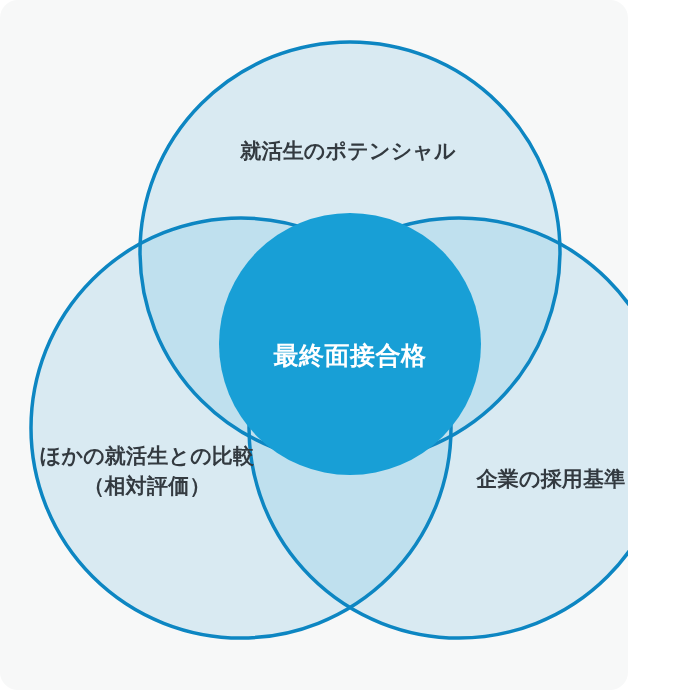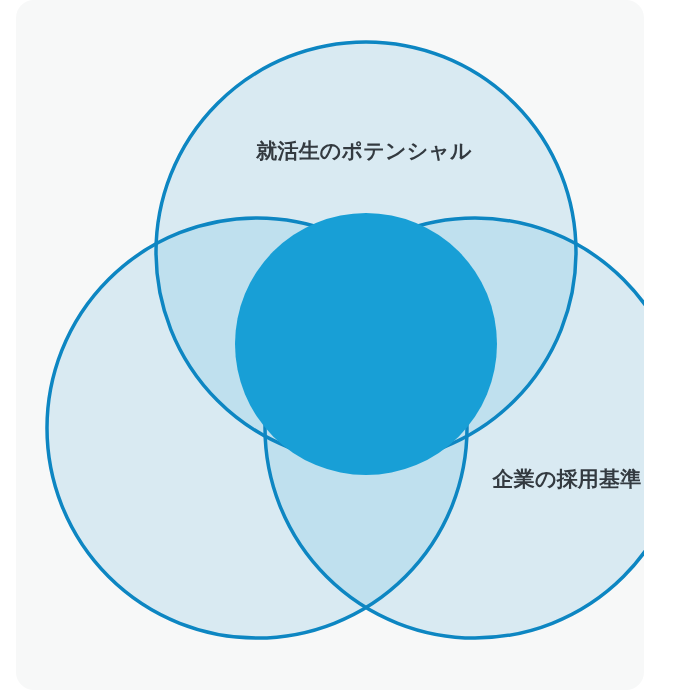--- a/index.html
+++ b/index.html
@@ -6,21 +6,21 @@
     --page-bg:#ffffff;
     --card-bg:#f7f8f8;
     --label-color:#333a40;
     --center-label-color:#ffffff;
   }
   *{margin:0;padding:0;box-sizing:border-box;}
   html,body{width:700px;height:690px;background:var(--page-bg);overflow:hidden;}
   body{font-family:"Liberation Sans","DejaVu Sans",sans-serif;}
   .card{
     position:absolute;
-    left:16px;top:0;width:628px;height:690px;
+    left:0;top:0;width:628px;height:690px;
     background:var(--card-bg);
     border-radius:18px;
     overflow:hidden;
   }
   .venn-svg{position:absolute;left:0;top:0;}
   .label{
     position:absolute;
     transform:translate(-50%,-50%);
     text-align:center;
     font-weight:700;
@@ -71,21 +71,26 @@
       <circle cx="459" cy="428" r="210"></circle>
     </g>
 
     <circle cx="350" cy="344" r="131" fill="#189fd6"></circle>
   </svg>
 
   <div class="label outer-label top-label">
     <span class="line">就活生のポテンシャル</span>
   </div>
 
+  <div class="label outer-label bl-label">
+    <span class="line">ほかの就活生との比較</span>
+    <span class="line">（相対評価）</span>
+  </div>
 
   <div class="label outer-label br-label">
     <span class="line">企業の採用基準</span>
   </div>
 
   <div class="label center-label">
+    <span class="line">最終面接合格</span>
   </div>
 
 </div>
 
 </body></html>

